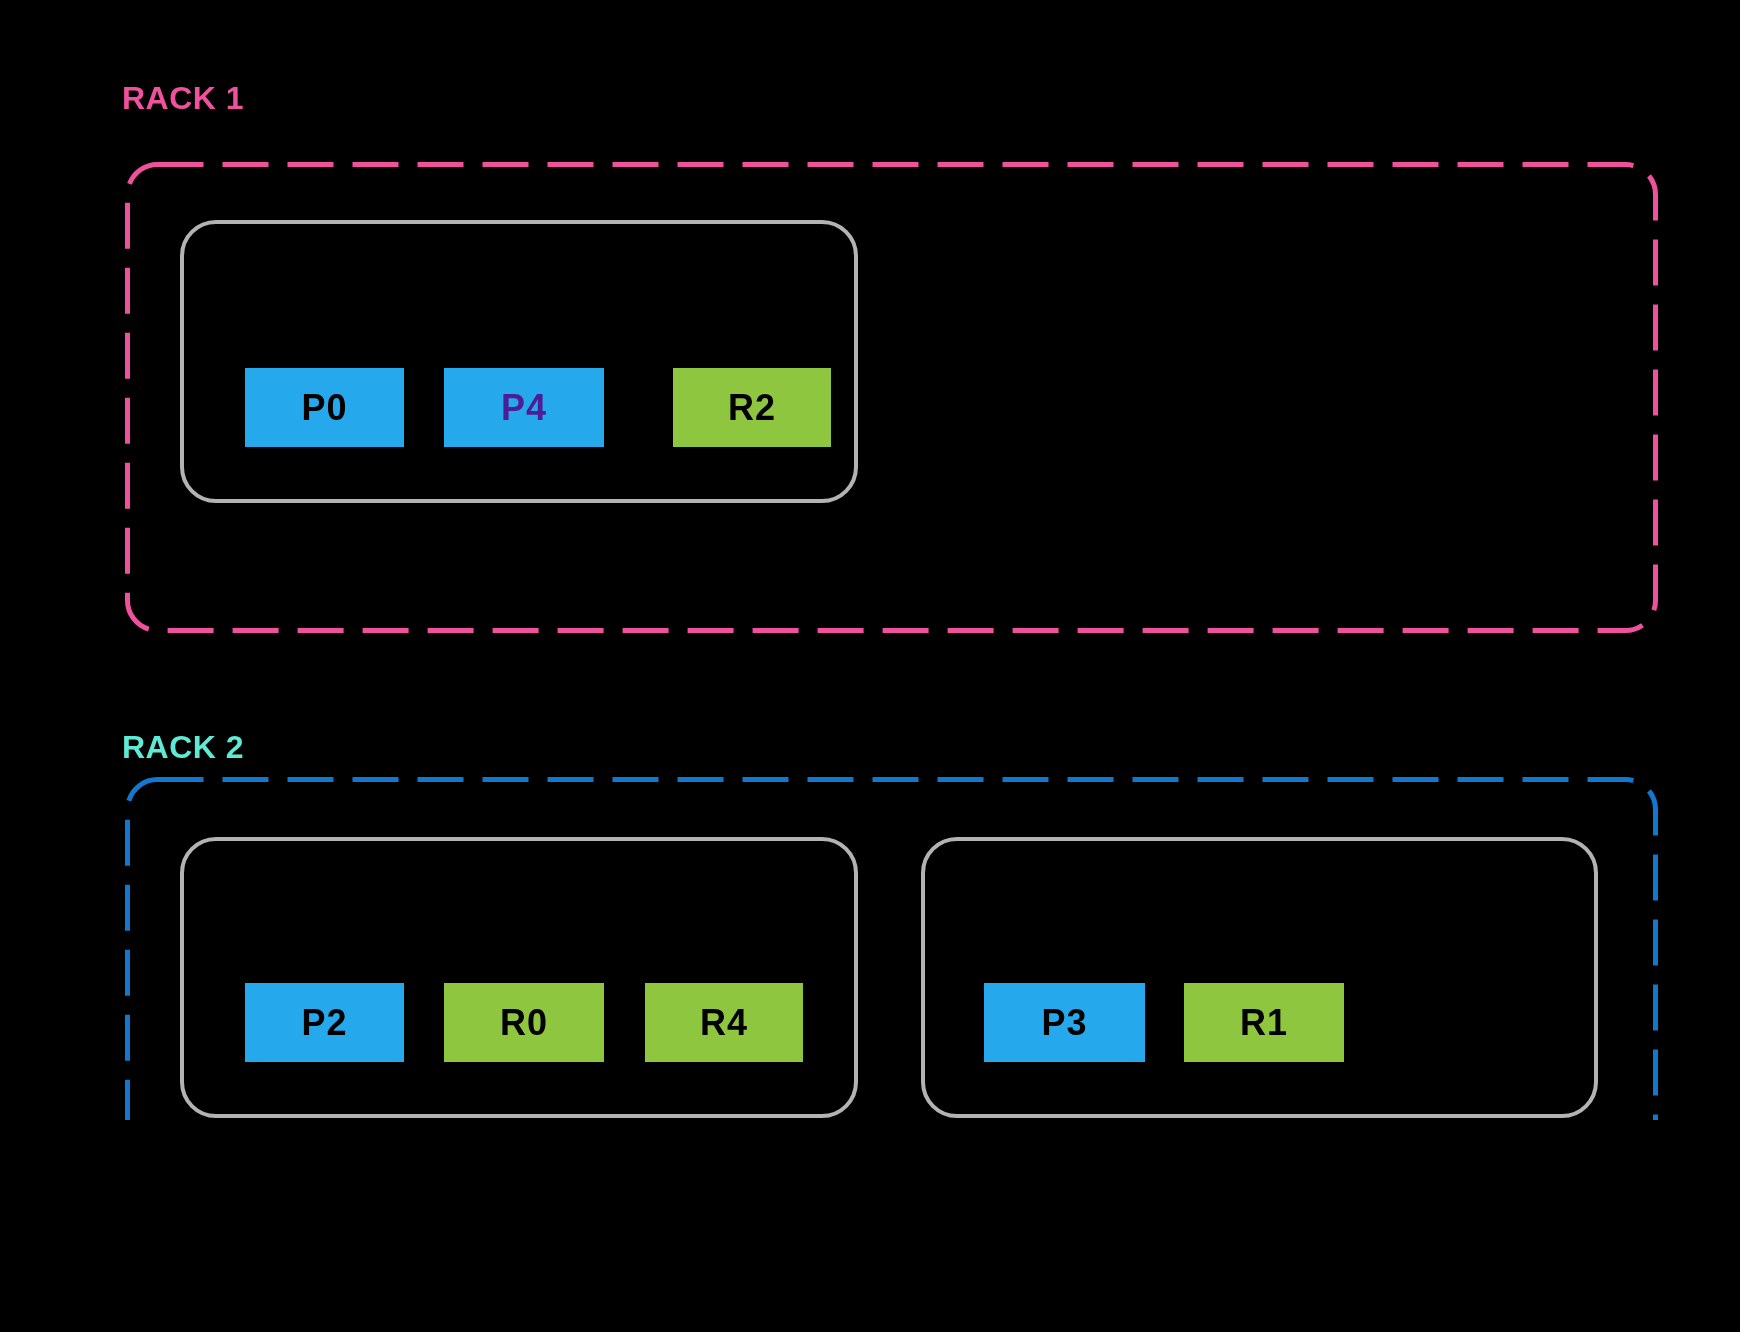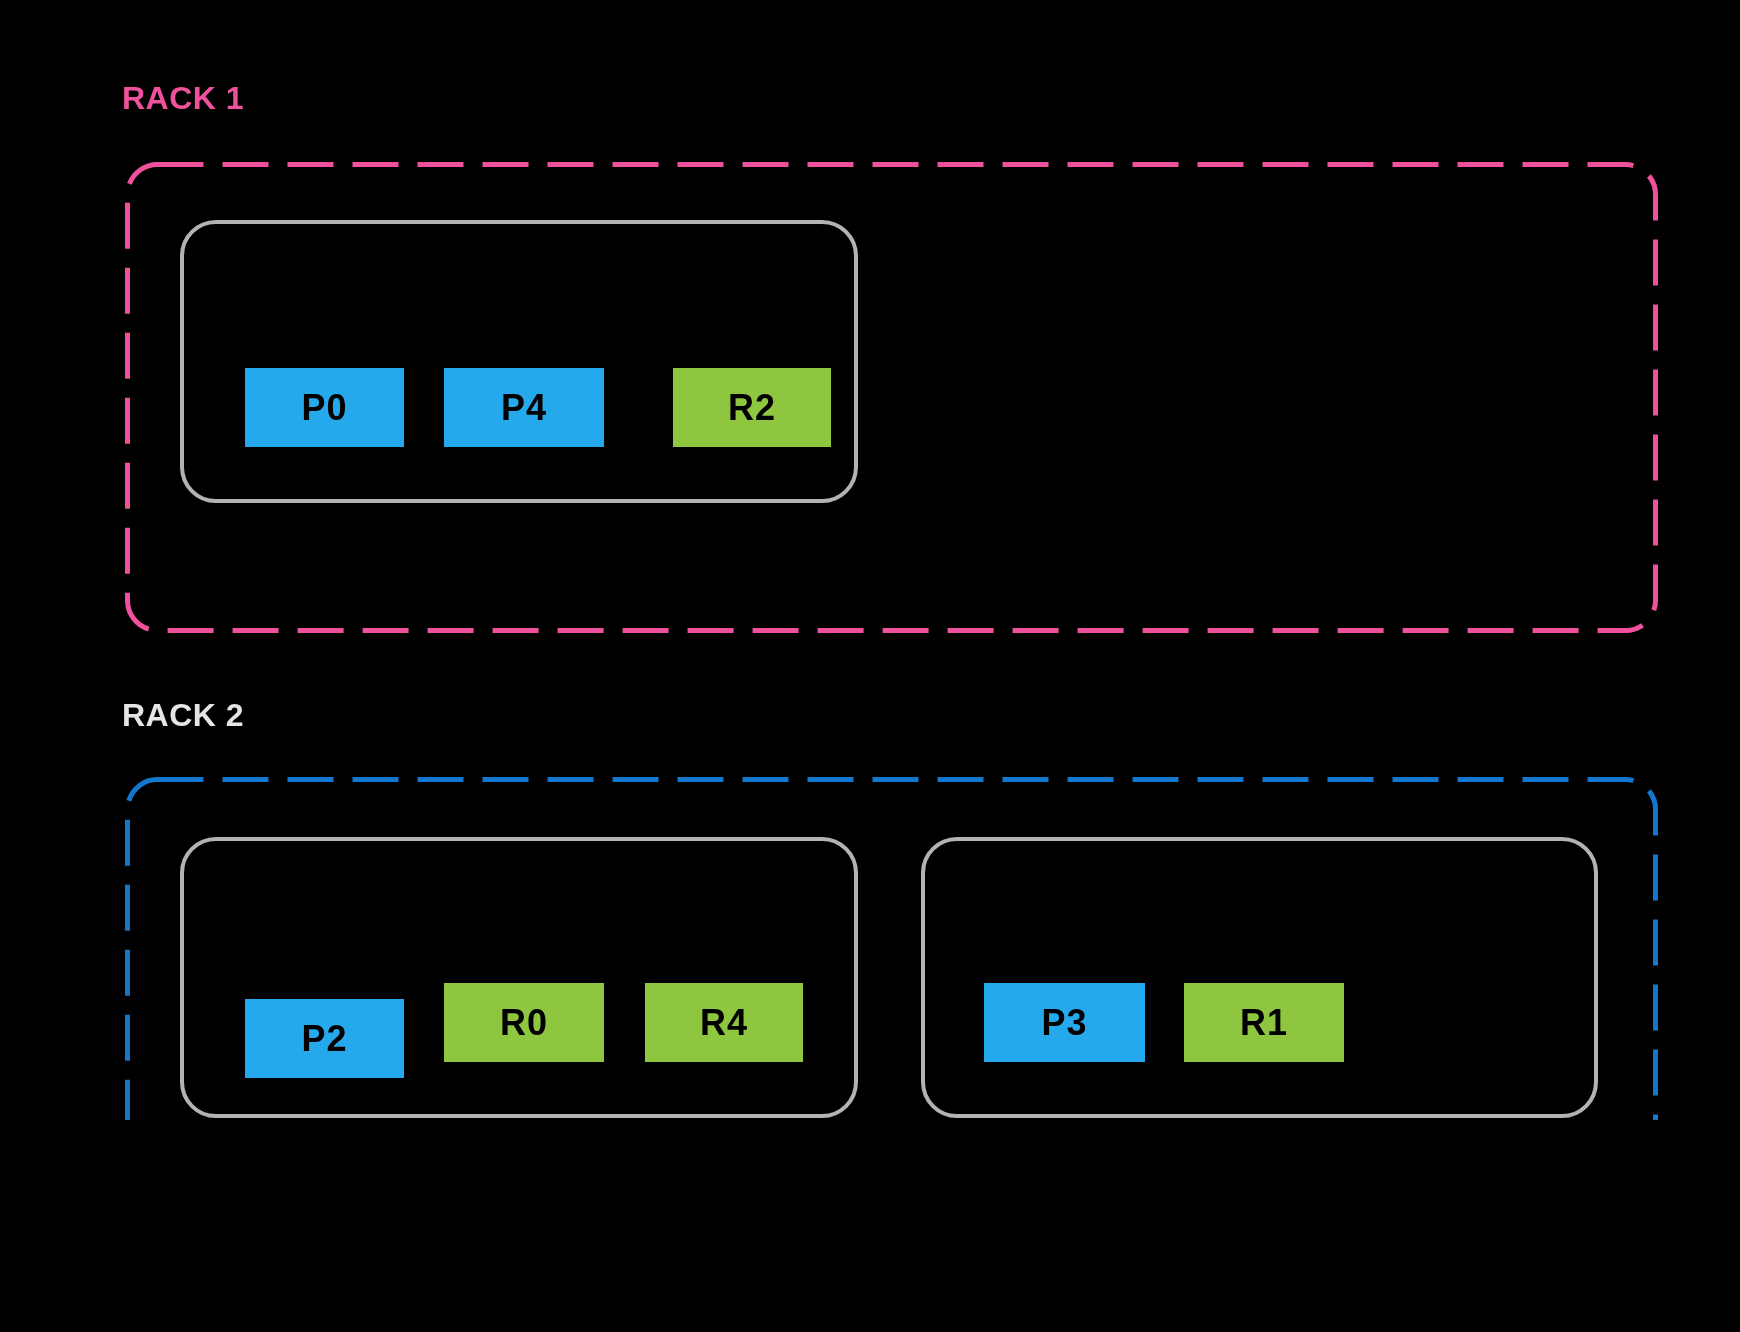--- a/index.html
+++ b/index.html
@@ -77,35 +77,35 @@
 
   <div id="rack1-label" class="rack-label" style="color: rgb(240, 81, 157);">RACK 1</div>
 
   <div id="rack1" class="rack">
     <svg class="rack-border" width="1533" height="471" viewBox="0 0 1533 471">
       <rect x="2.5" y="2.5" width="1528" height="466" rx="30" fill="none" stroke-width="5" stroke-dasharray="46 19" stroke="#F0519D"></rect>
     </svg>
 
     <div class="host host-a" style="border-color: rgb(179, 179, 179);">
       <div class="box slot1" style="background: rgb(38, 169, 236); color: rgb(0, 0, 0);">P0</div>
-      <div class="box slot2" style="background: rgb(38, 169, 236); color: #000000;">P4</div>
+      <div class="box slot2" style="background: rgb(38, 169, 236); color: #4c1d95;">P4</div>
       <div class="box slot3" style="background: rgb(143, 198, 64); color: rgb(0, 0, 0); margin-left: 28px;">R2</div>
     </div>
 
   </div>
 
-  <div id="rack2-label" class="rack-label" style="color: #e5e5e5;">RACK 2</div>
+  <div id="rack2-label" class="rack-label" style="color: #5eead4; margin-top: 32px;">RACK 2</div>
 
   <div id="rack2" class="rack">
     <svg class="rack-border" width="1533" height="472" viewBox="0 0 1533 472">
       <rect x="2.5" y="2.5" width="1528" height="467" rx="30" fill="none" stroke-width="5" stroke-dasharray="46 19" stroke="#1377CD"></rect>
     </svg>
 
     <div class="host host-a" style="border-color: rgb(179, 179, 179);">
-      <div class="box slot1" style="background: rgb(38, 169, 236); color: rgb(0, 0, 0); margin-top: 16px;">P2</div>
+      <div class="box slot1" style="background: rgb(38, 169, 236); color: rgb(0, 0, 0);">P2</div>
       <div class="box slot2" style="background: rgb(143, 198, 64); color: rgb(0, 0, 0);">R0</div>
       <div class="box slot3" style="background: rgb(143, 198, 64); color: rgb(0, 0, 0);">R4</div>
     </div>
 
     <div class="host host-b" style="border-color: rgb(179, 179, 179);">
       <div class="box slot4" style="background: rgb(38, 169, 236); color: rgb(0, 0, 0);">P3</div>
       <div class="box slot5" style="background: rgb(143, 198, 64); color: rgb(0, 0, 0);">R1</div>
     </div>
   </div>
 

